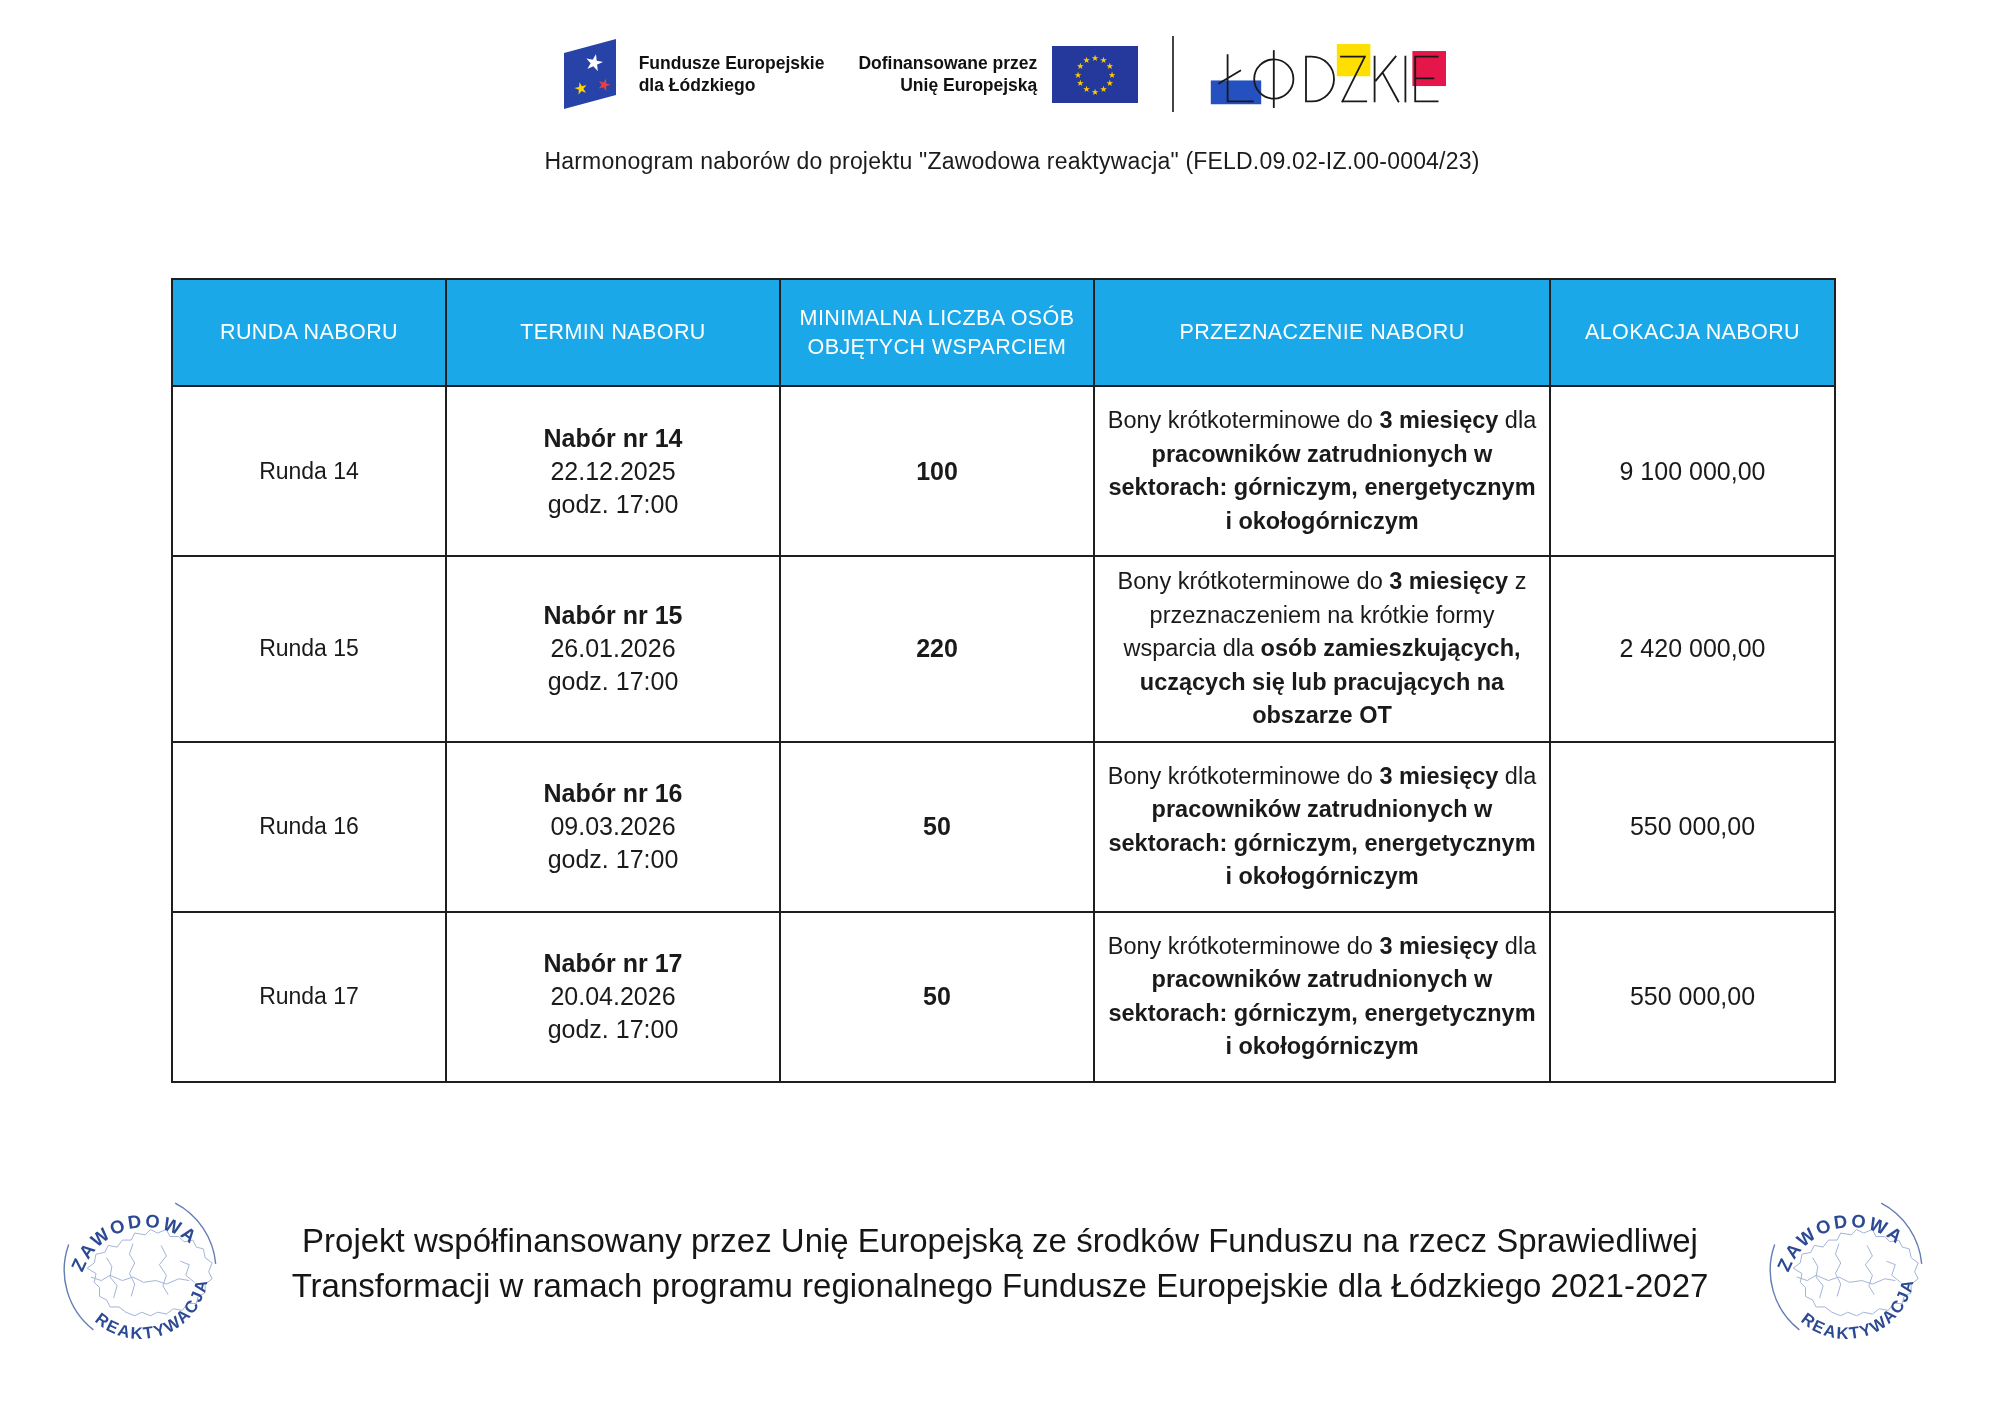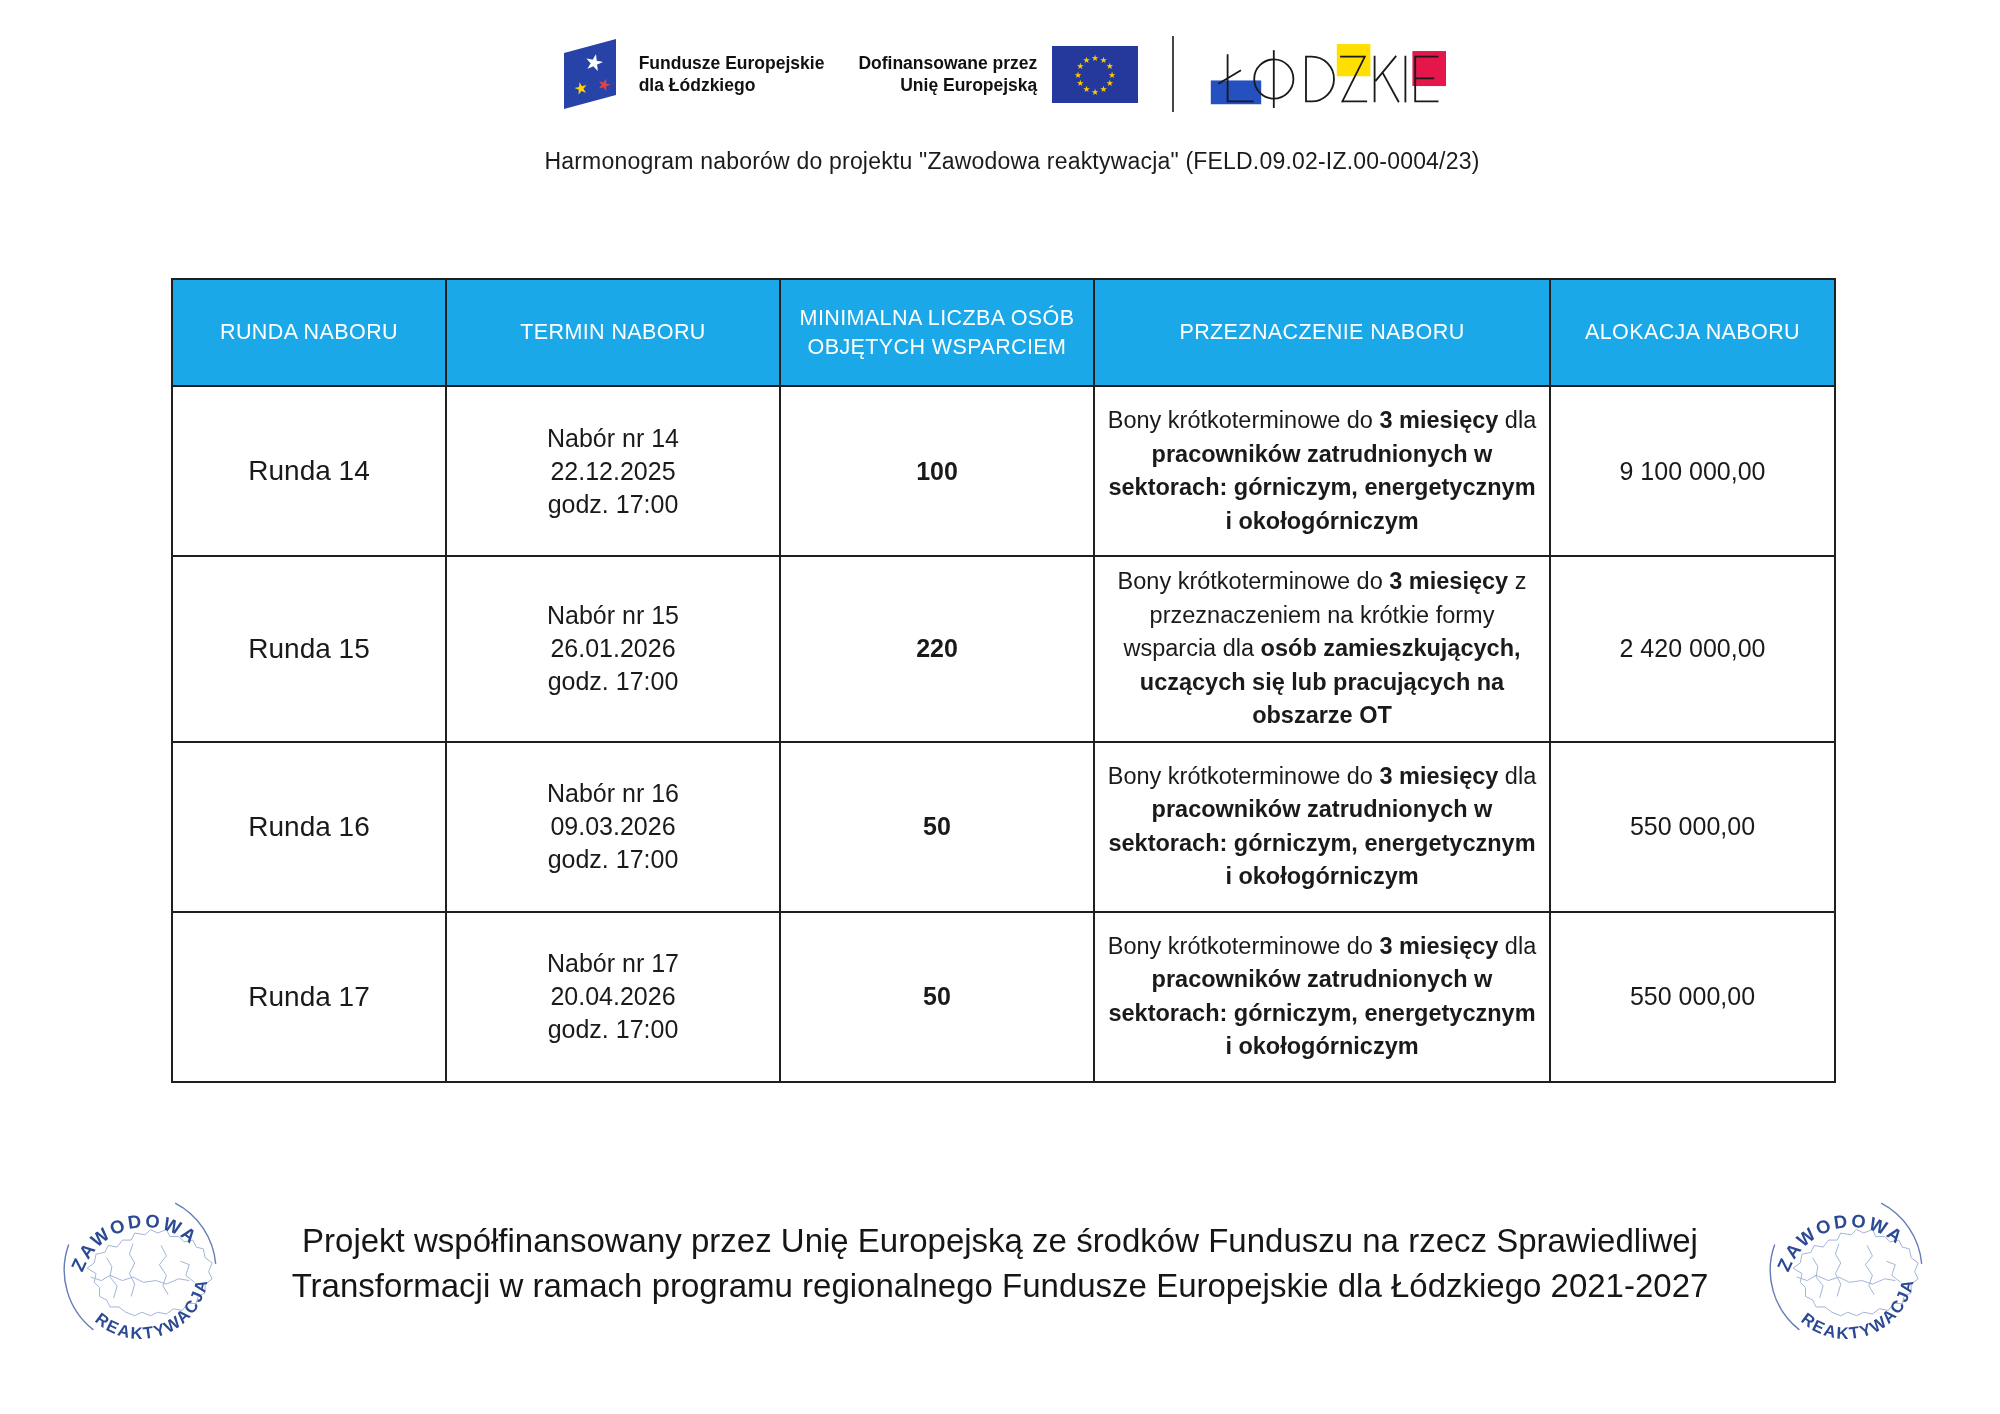--- a/index.html
+++ b/index.html
@@ -32,23 +32,23 @@
   }
   table.schedule th,table.schedule td{
     border:2px solid #1f1f1f;text-align:center;vertical-align:middle;
     overflow:hidden;
   }
   table.schedule th{
     background:var(--header-blue,#1ba8e8);color:#ffffff;font-weight:400;
     font-size:21.5px;letter-spacing:.4px;height:105px;padding:0 16px;line-height:1.32;
   }
   table.schedule tr.data-row{height:170px;}
-  td.cell-runda{font-size:28px;}
+  td.cell-runda{font-size:23px;}
   td.cell-termin{font-size:25px;line-height:33px;}
-  td.cell-termin .nabor{font-weight:normal;}
+  td.cell-termin .nabor{font-weight:bold;}
   td.cell-min{font-size:25px;font-weight:bold;margin-left:37px;}
   td.cell-przeznaczenie{font-size:23.5px;line-height:33.5px;padding:8px 12px;}
   td.cell-alokacja{font-size:25px;}
   
   .footer-note{
     position:absolute;top:1218px;left:0;width:100%;
     text-align:center;font-size:33px;line-height:45px;color:#161616;
   }
   
   .corner-logo{position:absolute;width:176px;height:180px;}

